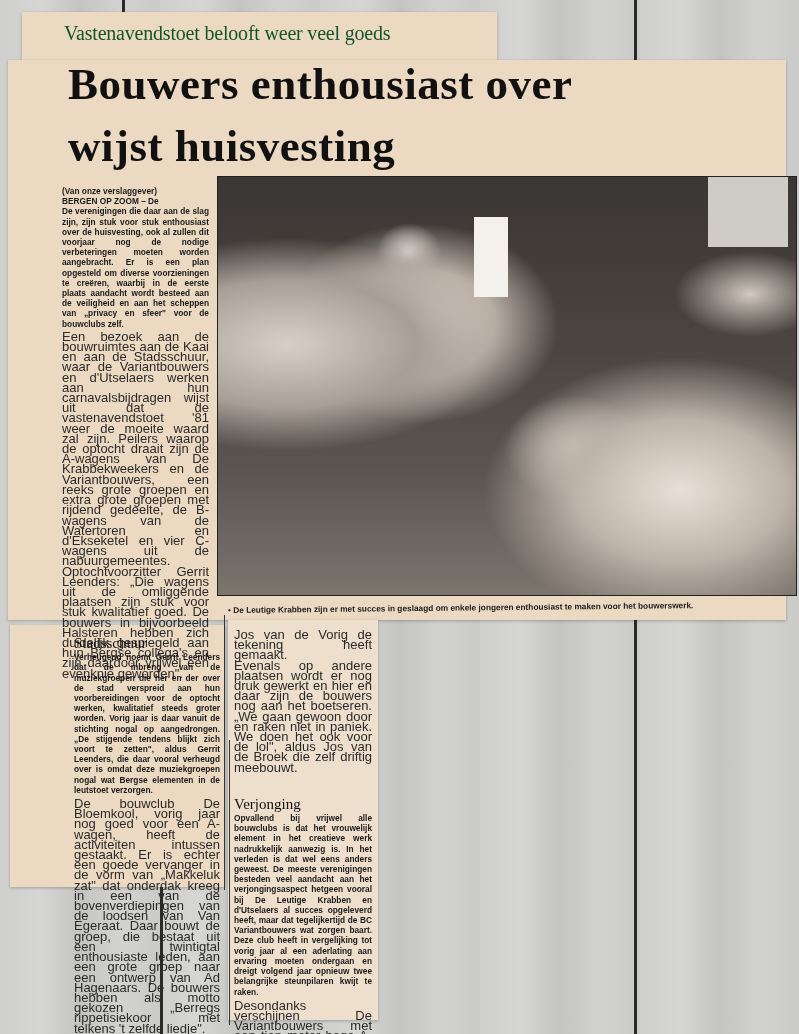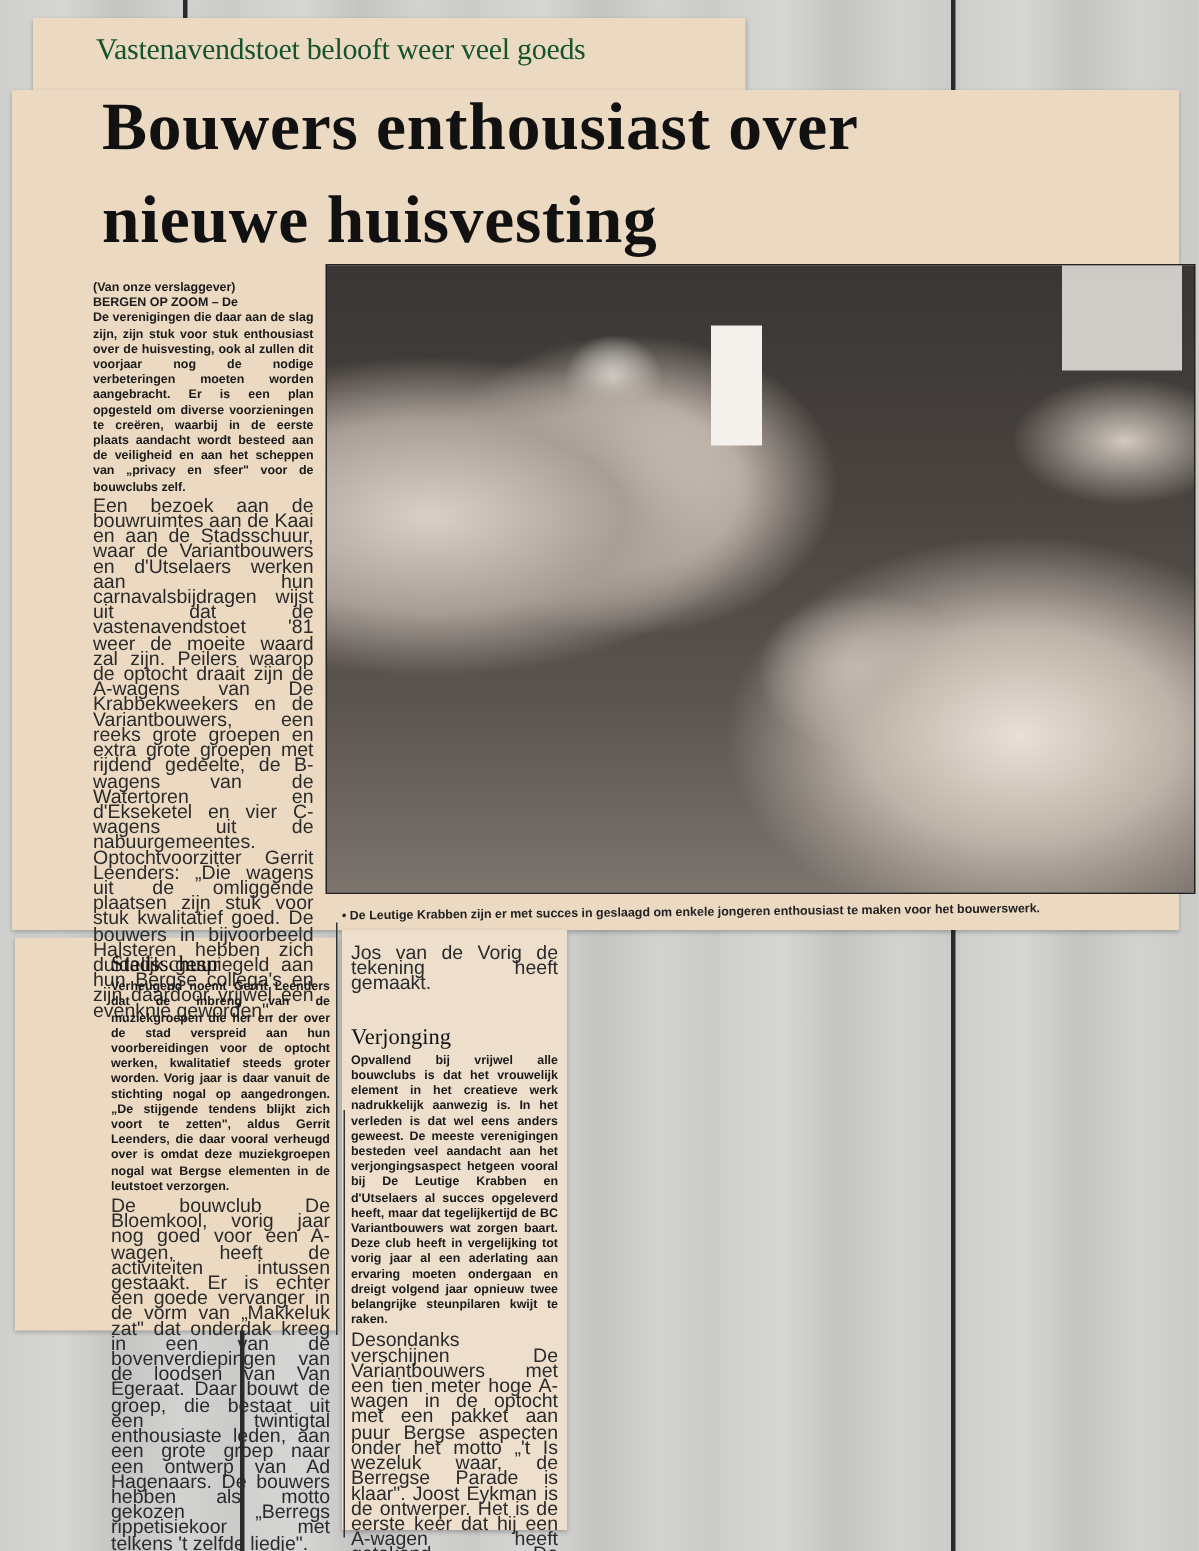--- a/index.html
+++ b/index.html
@@ -47,21 +47,21 @@
 <div class="seam" style="left:634px;top:0;bottom:0;"></div>
 <div class="seam" style="left:160px;top:880px;bottom:0;"></div>
 
 <div class="paper" style="left:22px;top:12px;width:475px;height:60px;"></div>
 <div class="paper" style="left:8px;top:60px;width:778px;height:560px;"></div>
 <div class="paper" style="left:10px;top:625px;width:215px;height:262px;"></div>
 <div class="paper light" style="left:228px;top:620px;width:150px;height:400px;"></div>
 
 <div class="kicker">Vastenavendstoet belooft weer veel goeds</div>
 <div class="headline" style="top:58px;text-align:right;">Bouwers enthousiast over</div>
-<div class="headline" style="top:120px;">nieuwe huisvesting</div>
+<div class="headline" style="top:120px;">wijst huisvesting</div>
 
 <div class="col" style="left:62px;top:186px;width:147px;">
   <p class="bold">(Van onze verslaggever)</p>
   <p class="bold">BERGEN OP ZOOM – De</p>
   <p class="bold">De verenigingen die daar aan de slag zijn, zijn stuk voor stuk enthousiast over de huisvesting, ook al zullen dit voorjaar nog de nodige verbeteringen moeten worden aangebracht. Er is een plan opgesteld om diverse voorzieningen te creëren, waarbij in de eerste plaats aandacht wordt besteed aan de veiligheid en aan het scheppen van „privacy en sfeer" voor de bouwclubs zelf.</p>
   <p class="reg" style="margin-top:3px;">Een bezoek aan de bouwruimtes aan de Kaai en aan de Stadsschuur, waar de Variantbouwers en d'Utselaers werken aan hun carnavalsbijdragen wijst uit dat de vastenavendstoet '81 weer de moeite waard zal zijn. Peilers waarop de optocht draait zijn de A-wagens van De Krabbekweekers en de Variantbouwers, een reeks grote groepen en extra grote groepen met rijdend gedeelte, de B-wagens van de Watertoren en d'Ekseketel en vier C-wagens uit de nabuurgemeentes. Optochtvoorzitter Gerrit Leenders: „Die wagens uit de omliggende plaatsen zijn stuk voor stuk kwalitatief goed. De bouwers in bijvoorbeeld Halsteren hebben zich duidelijk gespiegeld aan hun Bergse collega's en zijn daardoor vrijwel een evenknie geworden".</p>
 </div>
 
 <div class="photo">
   <div class="win" style="left:256px;top:40px;width:34px;height:80px;"></div>
@@ -74,16 +74,17 @@
   <div class="subhead">Stadsschuur</div>
   <p class="bold">Verheugend noemt Gerrit Leenders dat de inbreng van de muziekgroepen die her en der over de stad verspreid aan hun voorbereidingen voor de optocht werken, kwalitatief steeds groter worden. Vorig jaar is daar vanuit de stichting nogal op aangedrongen. „De stijgende tendens blijkt zich voort te zetten", aldus Gerrit Leenders, die daar vooral verheugd over is omdat deze muziekgroepen nogal wat Bergse elementen in de leutstoet verzorgen.</p>
   <p class="reg" style="margin-top:4px;">De bouwclub De Bloemkool, vorig jaar nog goed voor een A-wagen, heeft de activiteiten intussen gestaakt. Er is echter een goede vervanger in de vorm van „Makkeluk zat" dat onderdak kreeg in een van de bovenverdiepingen van de loodsen van Van Egeraat. Daar bouwt de groep, die bestaat uit een twintigtal enthousiaste leden, aan een grote groep naar een ontwerp van Ad Hagenaars. De bouwers hebben als motto gekozen „Berregs rippetisiekoor met telkens 't zelfde liedje".</p>
 </div>
 
 <div class="rule" style="left:224px;top:615px;height:275px;"></div>
 <div class="rule" style="left:229px;top:740px;height:285px;"></div>
 
 <div class="col" style="left:234px;top:630px;width:138px;">
   <p class="reg">Jos van de Vorig de tekening heeft gemaakt.</p>
+  <p class="reg">Evenals op andere plaatsen wordt er nog druk gewerkt en hier en daar zijn de bouwers nog aan het boetseren. „We gaan gewoon door en raken niet in paniek. We doen het ook voor de lol", aldus Jos van de Broek die zelf driftig meebouwt.</p>
   <div class="subhead" style="margin-top:26px;">Verjonging</div>
   <p class="bold">Opvallend bij vrijwel alle bouwclubs is dat het vrouwelijk element in het creatieve werk nadrukkelijk aanwezig is. In het verleden is dat wel eens anders geweest. De meeste verenigingen besteden veel aandacht aan het verjongingsaspect hetgeen vooral bij De Leutige Krabben en d'Utselaers al succes opgeleverd heeft, maar dat tegelijkertijd de BC Variantbouwers wat zorgen baart. Deze club heeft in vergelijking tot vorig jaar al een aderlating aan ervaring moeten ondergaan en dreigt volgend jaar opnieuw twee belangrijke steunpilaren kwijt te raken.</p>
   <p class="reg" style="margin-top:4px;">Desondanks verschijnen De Variantbouwers met een tien meter hoge A-wagen in de optocht met een pakket aan puur Bergse aspecten onder het motto „'t Is wezeluk waar, de Berregse Parade is klaar". Joost Eykman is de ontwerper. Het is de eerste keer dat hij een A-wagen heeft getekend. De werkzaamheden verlopen voortvarend. „Het zal waarschijnlijk de eerste keer zijn dat de verf niet meer nat is als we voor de optocht bij Mazairac gaan opstellen", aldus een van de bouwers.</p>
 </div>
 
 </body></html>

